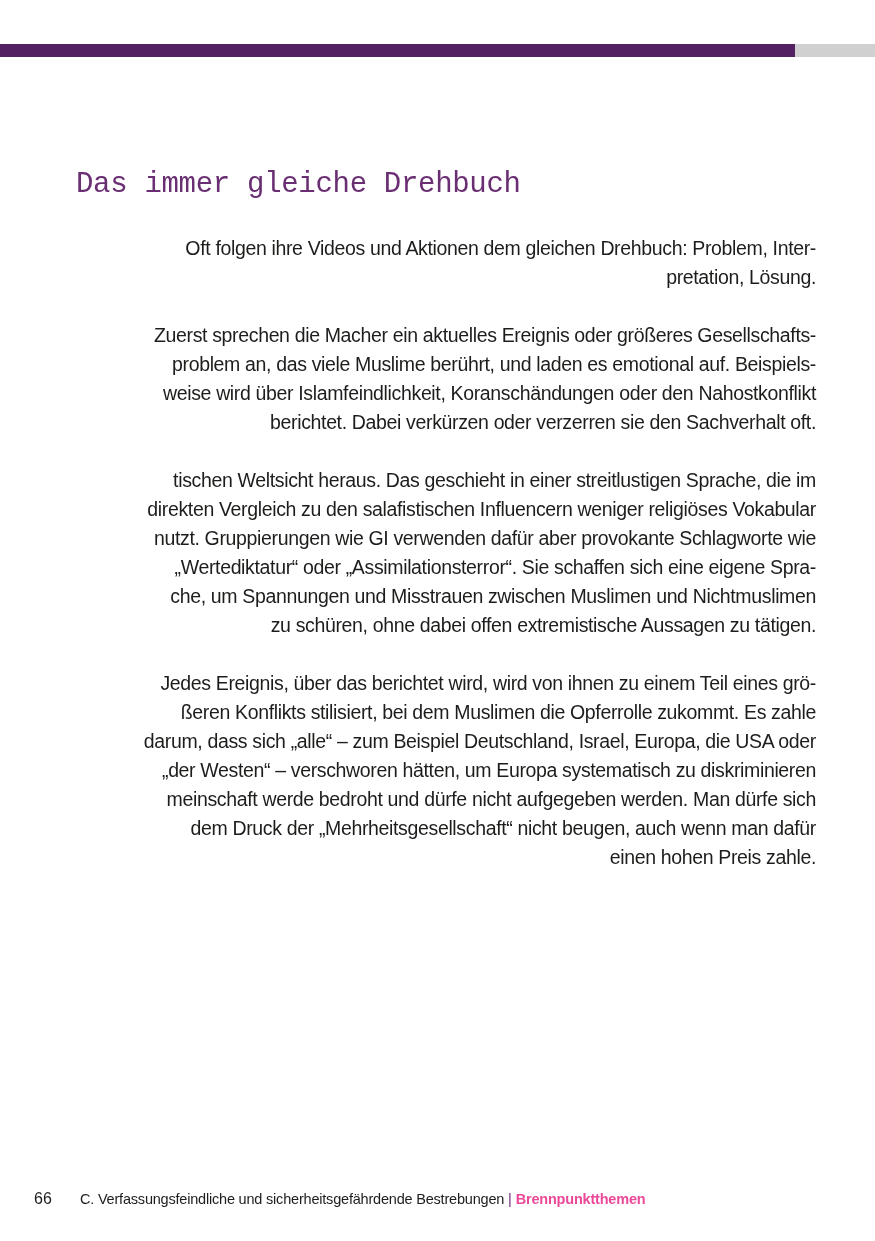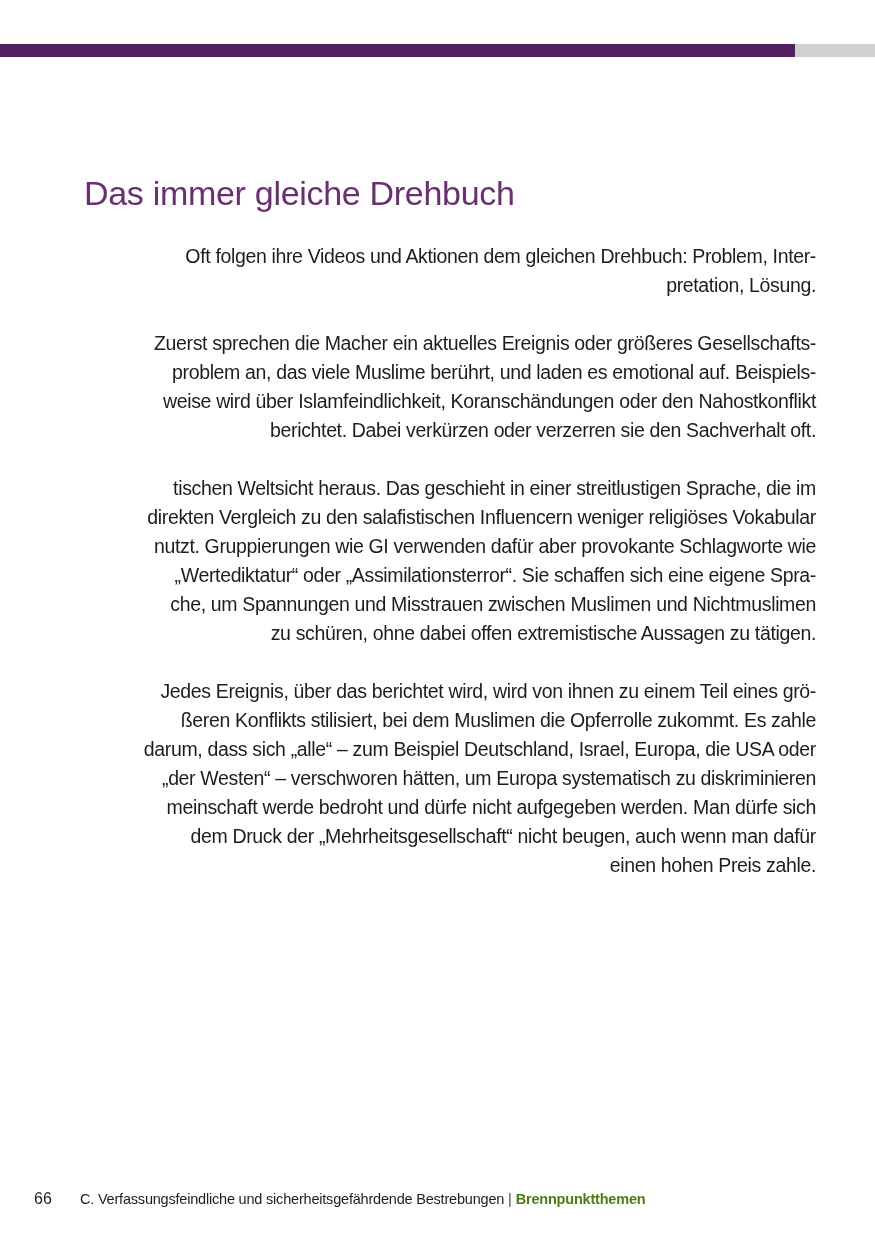--- a/index.html
+++ b/index.html
@@ -34,26 +34,27 @@
     background: #d1d0d0;
   }
   
   .content {
     position: absolute;
     left: 76px;
     top: 166px;
     width: 740px;
   }
   h1.page-title {
-    margin: 8px;
-    font-size: 34px;
+    margin: 0;
+    font-size: 29px;
     font-weight: 400;
     line-height: 38px;
     letter-spacing: -0.3px;
     color: #6a2e72;
+    font-family: Liberation Mono, monospace;
   }
   .paragraph {
     margin-top: 29px;
     font-size: 19.5px;
     line-height: 29px;
     letter-spacing: -0.35px;
     color: #1d1d1b;
     text-align: right;
   }
   .paragraph.first {
@@ -85,21 +86,21 @@
     font-size: 14.5px;
     letter-spacing: -0.2px;
     color: #1d1d1b;
     white-space: nowrap;
   }
   .footer-separator {
     color: #6a2e72;
     padding: 0 4px;
   }
   .footer-section {
-    color: #4d7c0f;
+    color: #ec4899;
     font-weight: 700;
   }
 </style>
 </head>
 <body>
 
 <div class="page">
 
   <div class="topbar-purple"></div>
   <div class="topbar-gray"></div>

